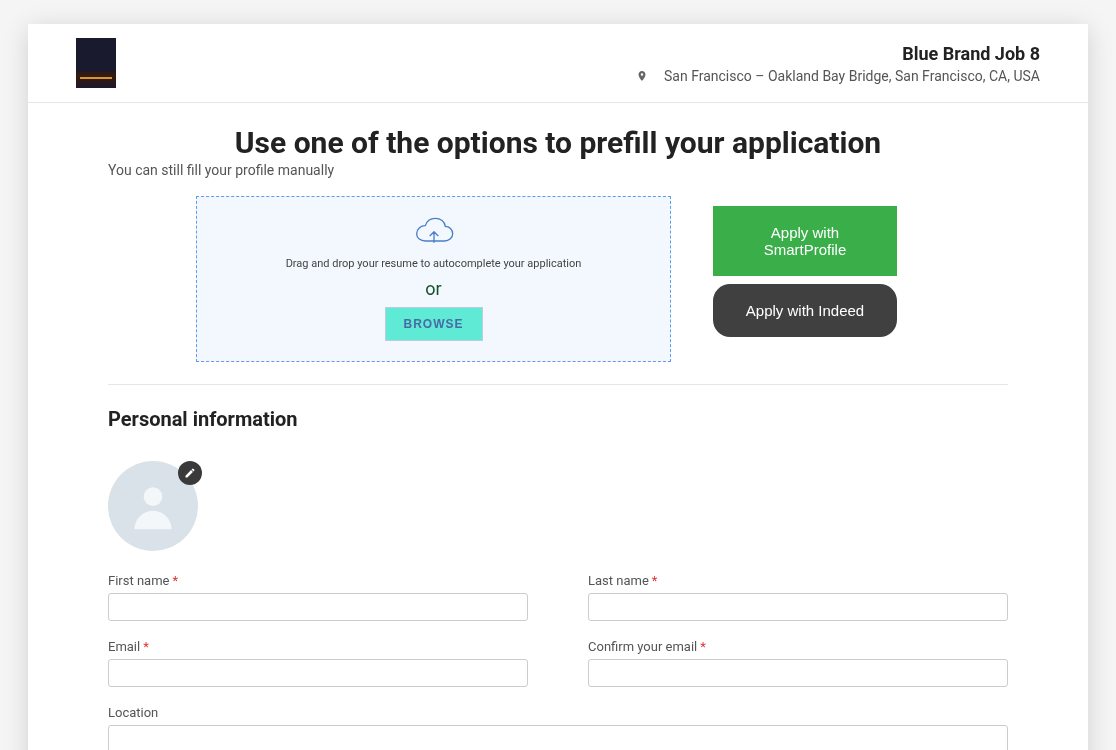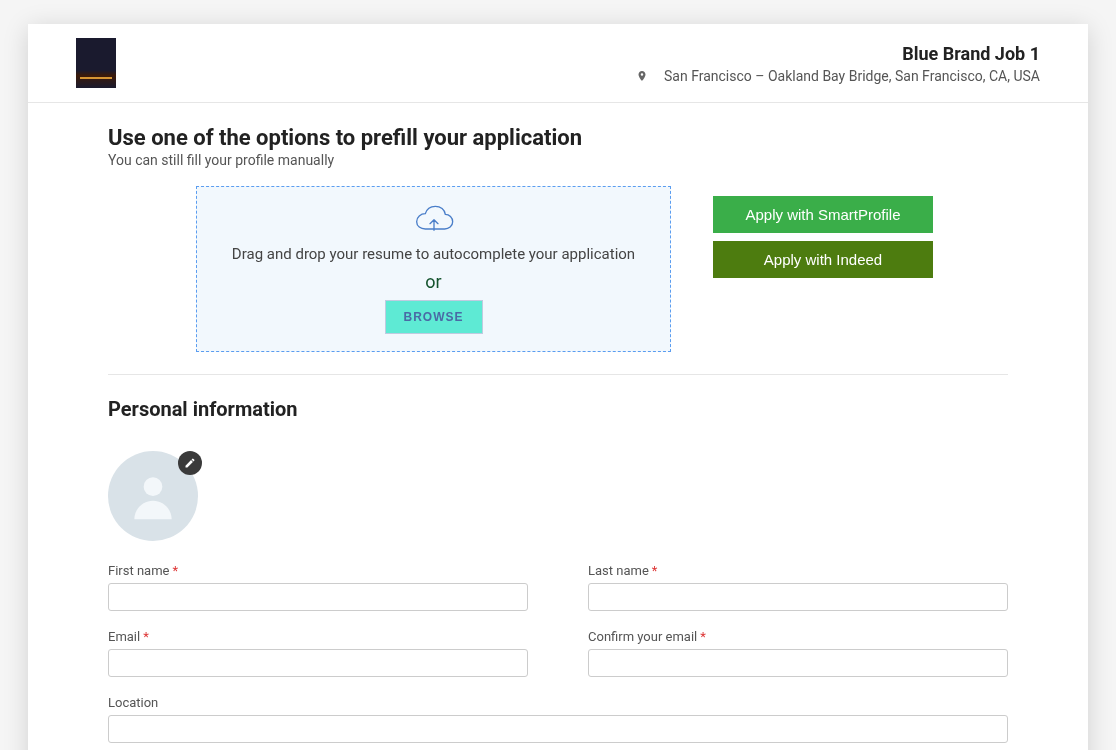--- a/index.html
+++ b/index.html
@@ -47,24 +47,25 @@
     .job-location {
       font-size: 14px;
       color: #555;
       display: flex;
       align-items: center;
       justify-content: flex-end;
       gap: 16px;
     }
     .content { padding: 22px 80px 30px 80px; }
     .prefill-title {
-      font-size: 22px;
+      font-size: 30px;
       font-weight: 700;
       color: #222;
       margin-bottom: 2px;
+      text-align: center;
     }
     .prefill-sub {
       font-size: 14px;
       color: #555;
       margin-bottom: 18px;
     }
     .prefill-row {
       display: flex;
       gap: 42px;
       align-items: flex-start;
@@ -75,21 +76,21 @@
       height: 166px;
       border: 1.5px dashed #5b9df0;
       background: #f2f8fd;
       display: flex;
       flex-direction: column;
       align-items: center;
       justify-content: center;
       gap: 8px;
     }
     .dropzone-text {
-      font-size: 15px;
+      font-size: 11px;
       color: #444;
     }
     .dropzone-or {
       font-size: 18px;
       color: #14532d;
     }
     .browse-btn {
       background: #5eead4;
       border: 1px solid #bfcbe0;
       color: #4a6aa5;
@@ -103,27 +104,27 @@
     .apply-buttons {
       display: flex;
       flex-direction: column;
       gap: 8px;
       margin-top: 10px;
     }
     .apply-btn {
       border: none;
       color: #fff;
       font-size: 15px;
-      padding: 10px 22px;
+      padding: 18px 22px;
       cursor: pointer;
       text-align: center;
-      width: 220px;
+      width: 184px;
     }
     .apply-btn.green { background: #3aae49; }
-    .apply-btn.blue { background: #4d7c0f; }
+    .apply-btn.blue { background: #404040; border-radius: 17px; }
     .divider {
       border: none;
       border-top: 1px solid #e6e6e6;
       margin: 22px 0 22px 0;
     }
     .section-title {
       font-size: 20px;
       font-weight: 700;
       color: #222;
       margin-bottom: 30px;
@@ -182,21 +183,21 @@
     .cloud-icon { width: 44px; height: 32px; }
   </style>
 </head>
 <body>
 
 <div class="page">
 
   <div class="header">
     <div class="logo"></div>
     <div class="header-right">
-      <div class="job-title">Blue Brand Job 1</div>
+      <div class="job-title">Blue Brand Job 8</div>
       <div class="job-location">
         <svg class="pin-icon" viewBox="0 0 24 24" fill="#666">
           <path d="M12 2C8.13 2 5 5.13 5 9c0 5.25 7 13 7 13s7-7.75 7-13c0-3.87-3.13-7-7-7zm0 9.5a2.5 2.5 0 1 1 0-5 2.5 2.5 0 0 1 0 5z"></path>
         </svg>
         <span>San Francisco – Oakland Bay Bridge, San Francisco, CA, USA</span>
       </div>
     </div>
   </div>
 
   <div class="content">

